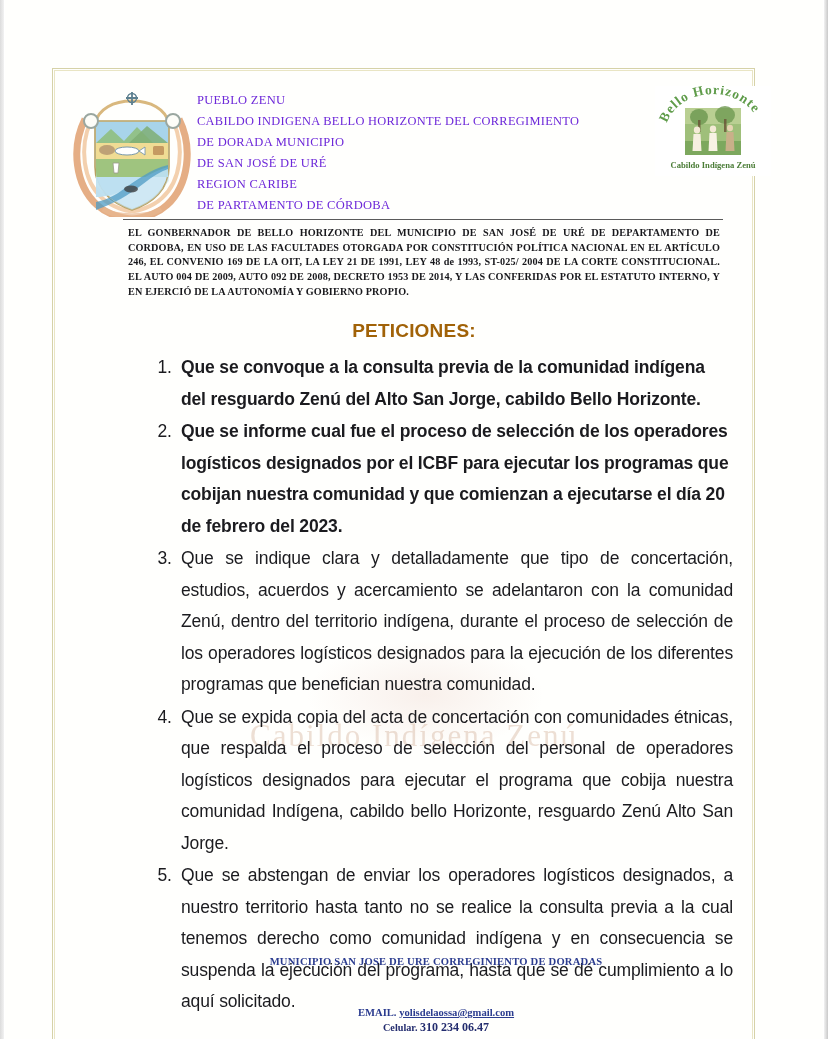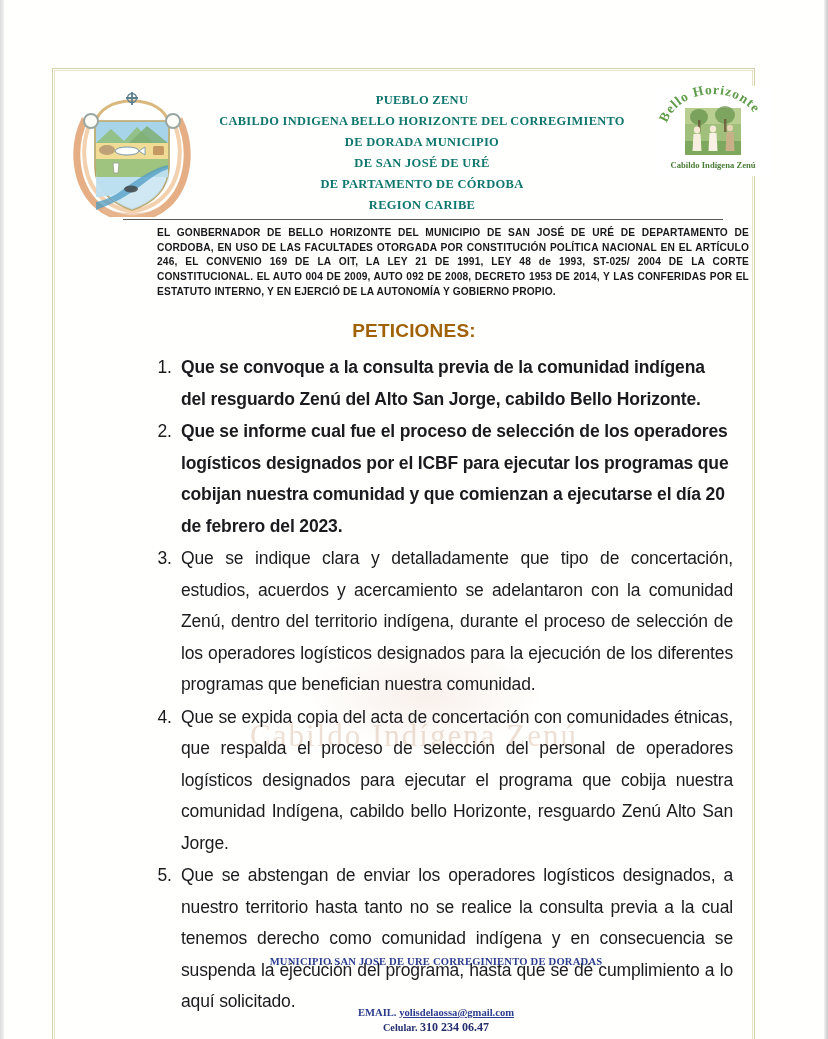--- a/index.html
+++ b/index.html
@@ -103,24 +103,23 @@
     top: 6px;
     width: 116px;
     height: 90px;
   }
 
   .header-titles {
     position: absolute;
     left: 140px;
     top: 10px;
     width: 450px;
-    text-align: center;
     font-family: "Liberation Serif", serif;
-    font-weight: bold;
-    color: #0f766e;
+    font-weight: normal;
+    color: #6d28d9;
     font-size: 12.5px;
     line-height: 21px;
     letter-spacing: 0.3px;
   }
   .header-titles .t-line { display: block; white-space: nowrap; }
   .header-titles .t-line.wide { font-size: 12.4px; }
 
   
   .header-rule {
     position: absolute;
@@ -131,29 +130,28 @@
     background: #5a5a5a;
     z-index: 2;
   }
 
   
   .preamble {
     position: absolute;
     left: 123px;
     top: 226px;
     width: 592px;
-    font-family: Liberation Sans, sans-serif;
+    font-family: Liberation Serif, serif;
     font-weight: bold;
     font-size: 10.2px;
     line-height: 14.7px;
     color: #18181c;
     text-align: justify;
     letter-spacing: 0.15px;
     z-index: 2;
-    margin-left: 29px;
   }
 
   
   .peticiones-heading {
     position: absolute;
     left: 0; right: 0;
     top: 320px;
     text-align: center;
     font-family: "Liberation Sans", sans-serif;
     font-size: 19px;
@@ -291,22 +289,22 @@
       <circle cx="63" cy="13" r="4.5" fill="none" stroke="#5c7f8f" stroke-width="1.4"></circle>
 
       <path d="M34 124 C46 133 80 133 92 124" fill="none" stroke="#e8b890" stroke-width="5" opacity="0.7"></path>
     </svg>
 
     <div class="header-titles">
       <span class="t-line">PUEBLO ZENU</span>
       <span class="t-line wide">CABILDO INDIGENA BELLO HORIZONTE DEL CORREGIMIENTO</span>
       <span class="t-line">DE DORADA MUNICIPIO</span>
       <span class="t-line">DE SAN JOSÉ DE URÉ</span>
+      <span class="t-line">REGION CARIBE</span>
       <span class="t-line">DE PARTAMENTO DE CÓRDOBA</span>
-      <span class="t-line">REGION CARIBE</span>
     </div>
 
     <svg class="logo-right" viewBox="0 0 116 90">
       <defs>
         <path id="arcPath" d="M 10 48 A 48 40 0 0 1 106 48" fill="none"></path>
       </defs>
       <rect x="0" y="0" width="116" height="90" fill="#ffffff"></rect>
 
       <text font-family="Liberation Serif, serif" font-size="13.5" font-weight="bold" fill="#5f9c4a" letter-spacing="1">
         <textPath href="#arcPath" startOffset="8%">Bello Horizonte</textPath>

